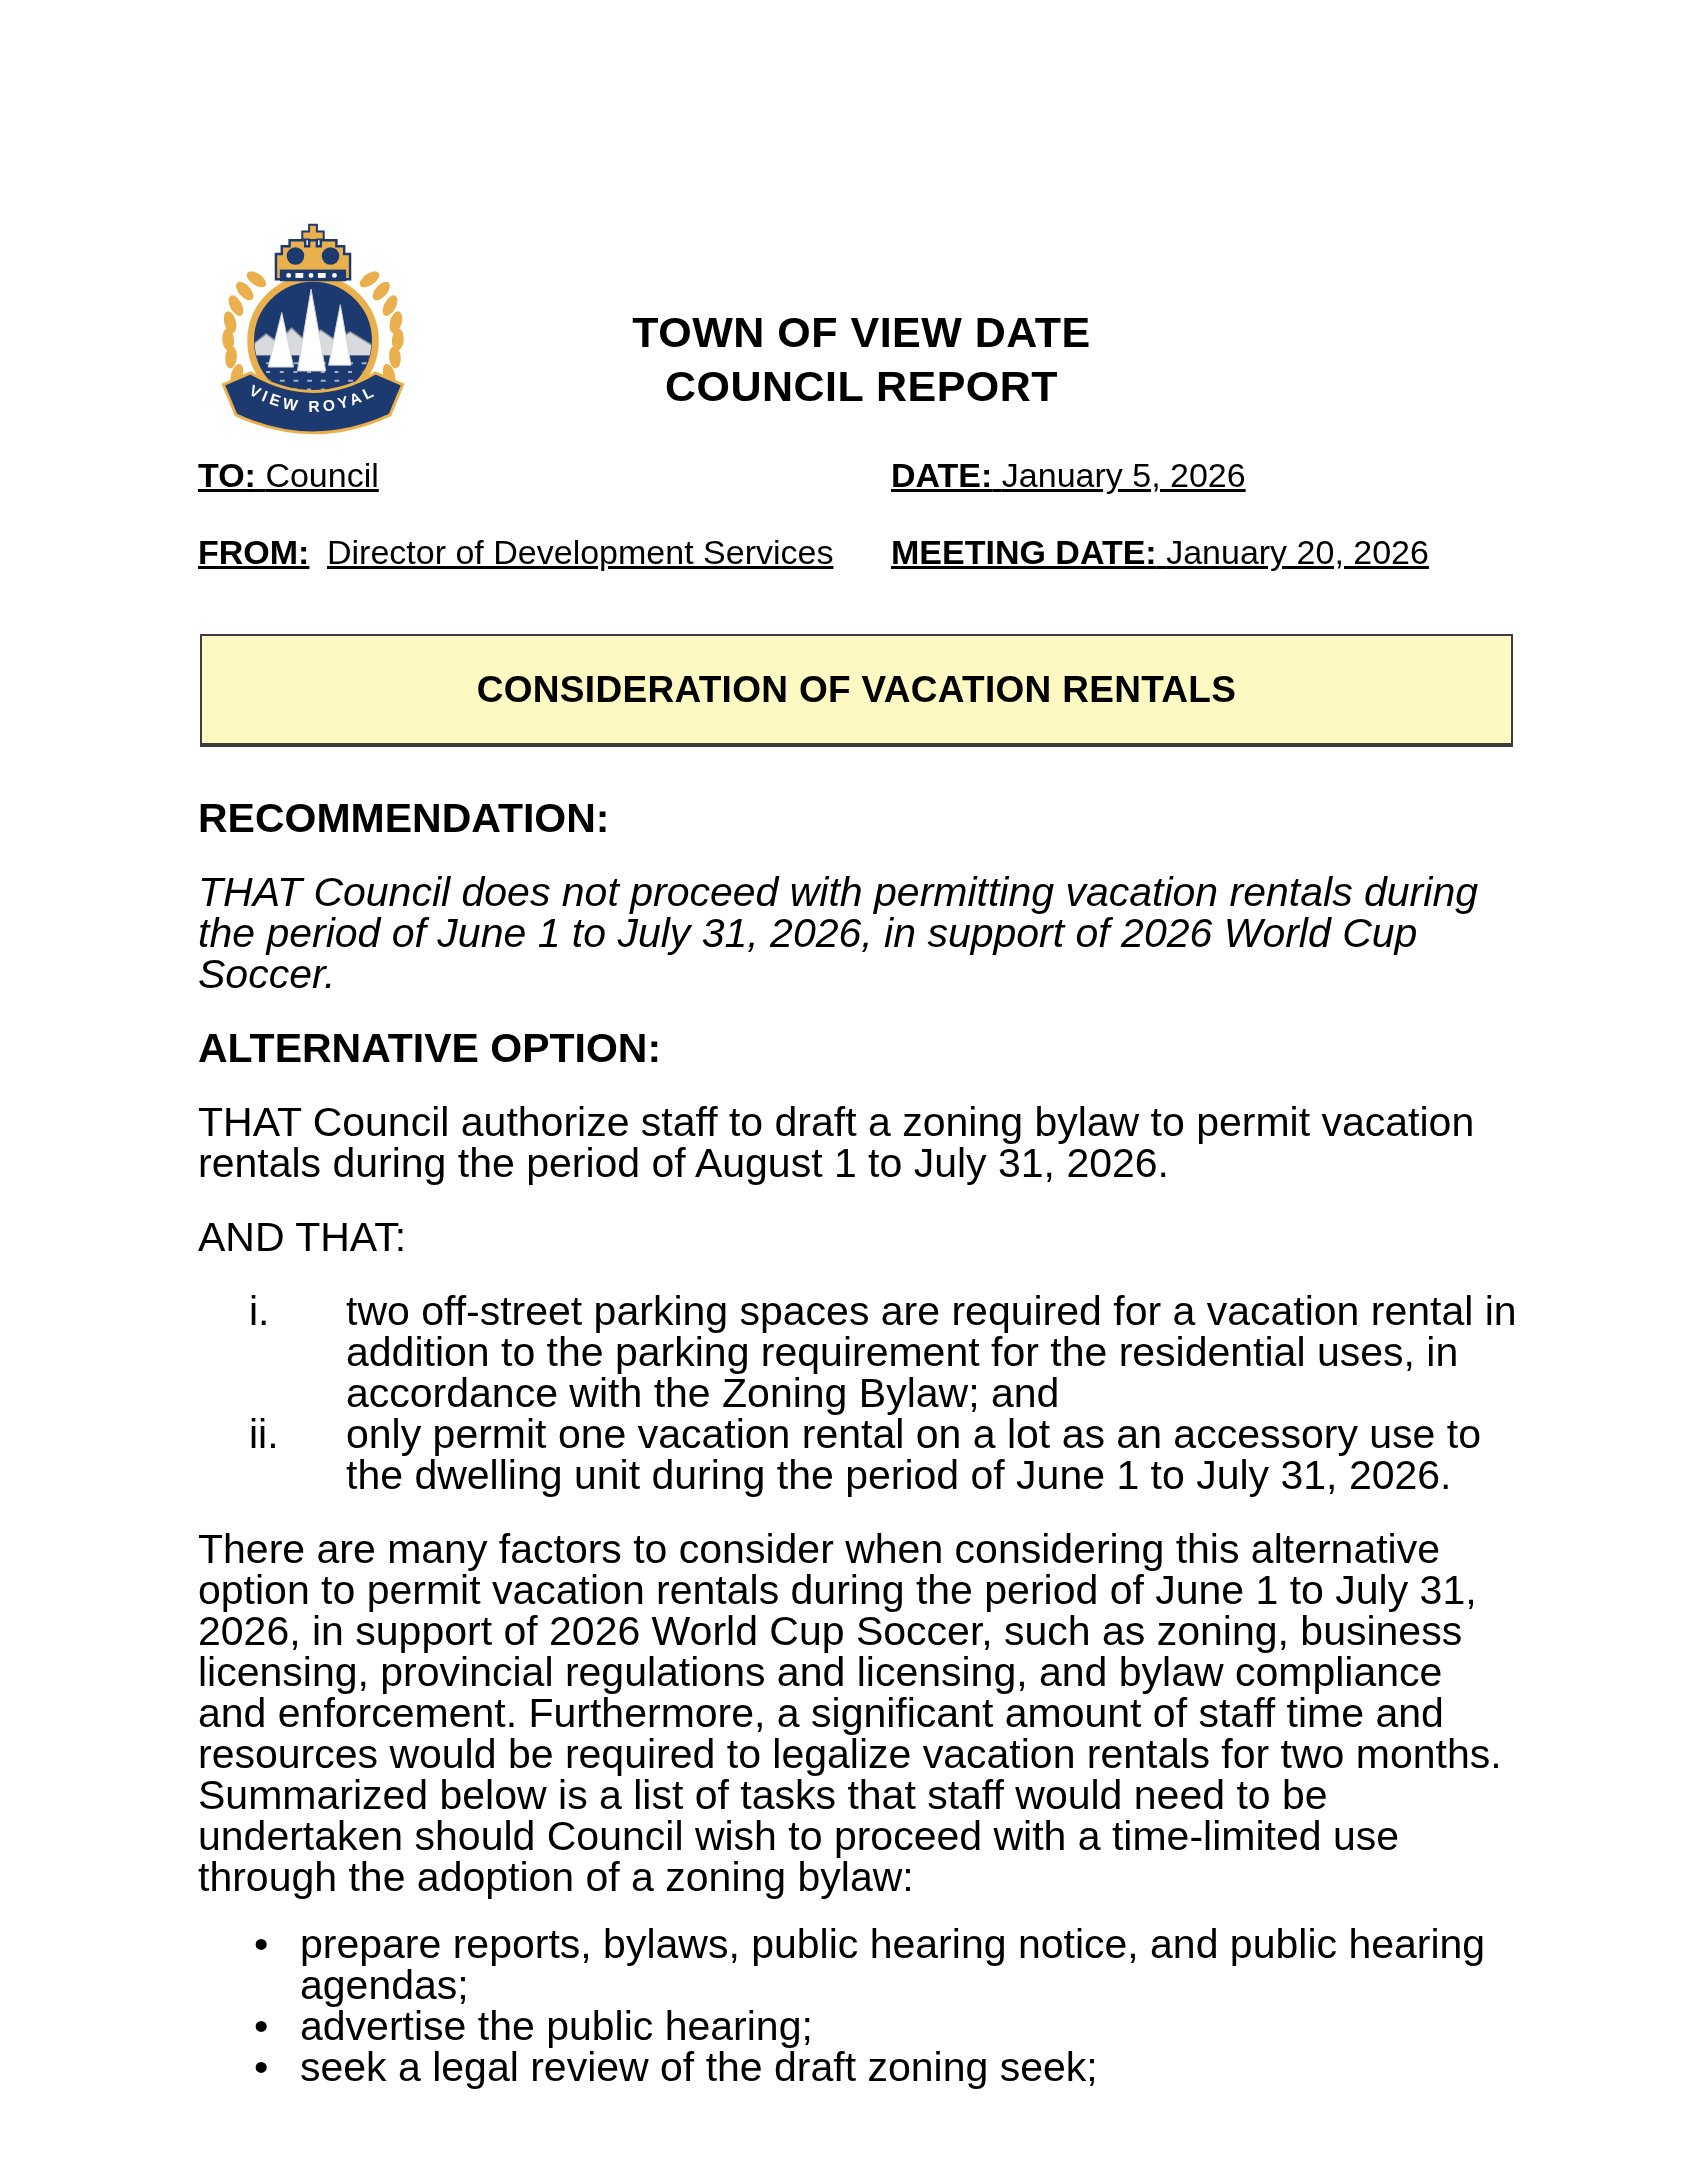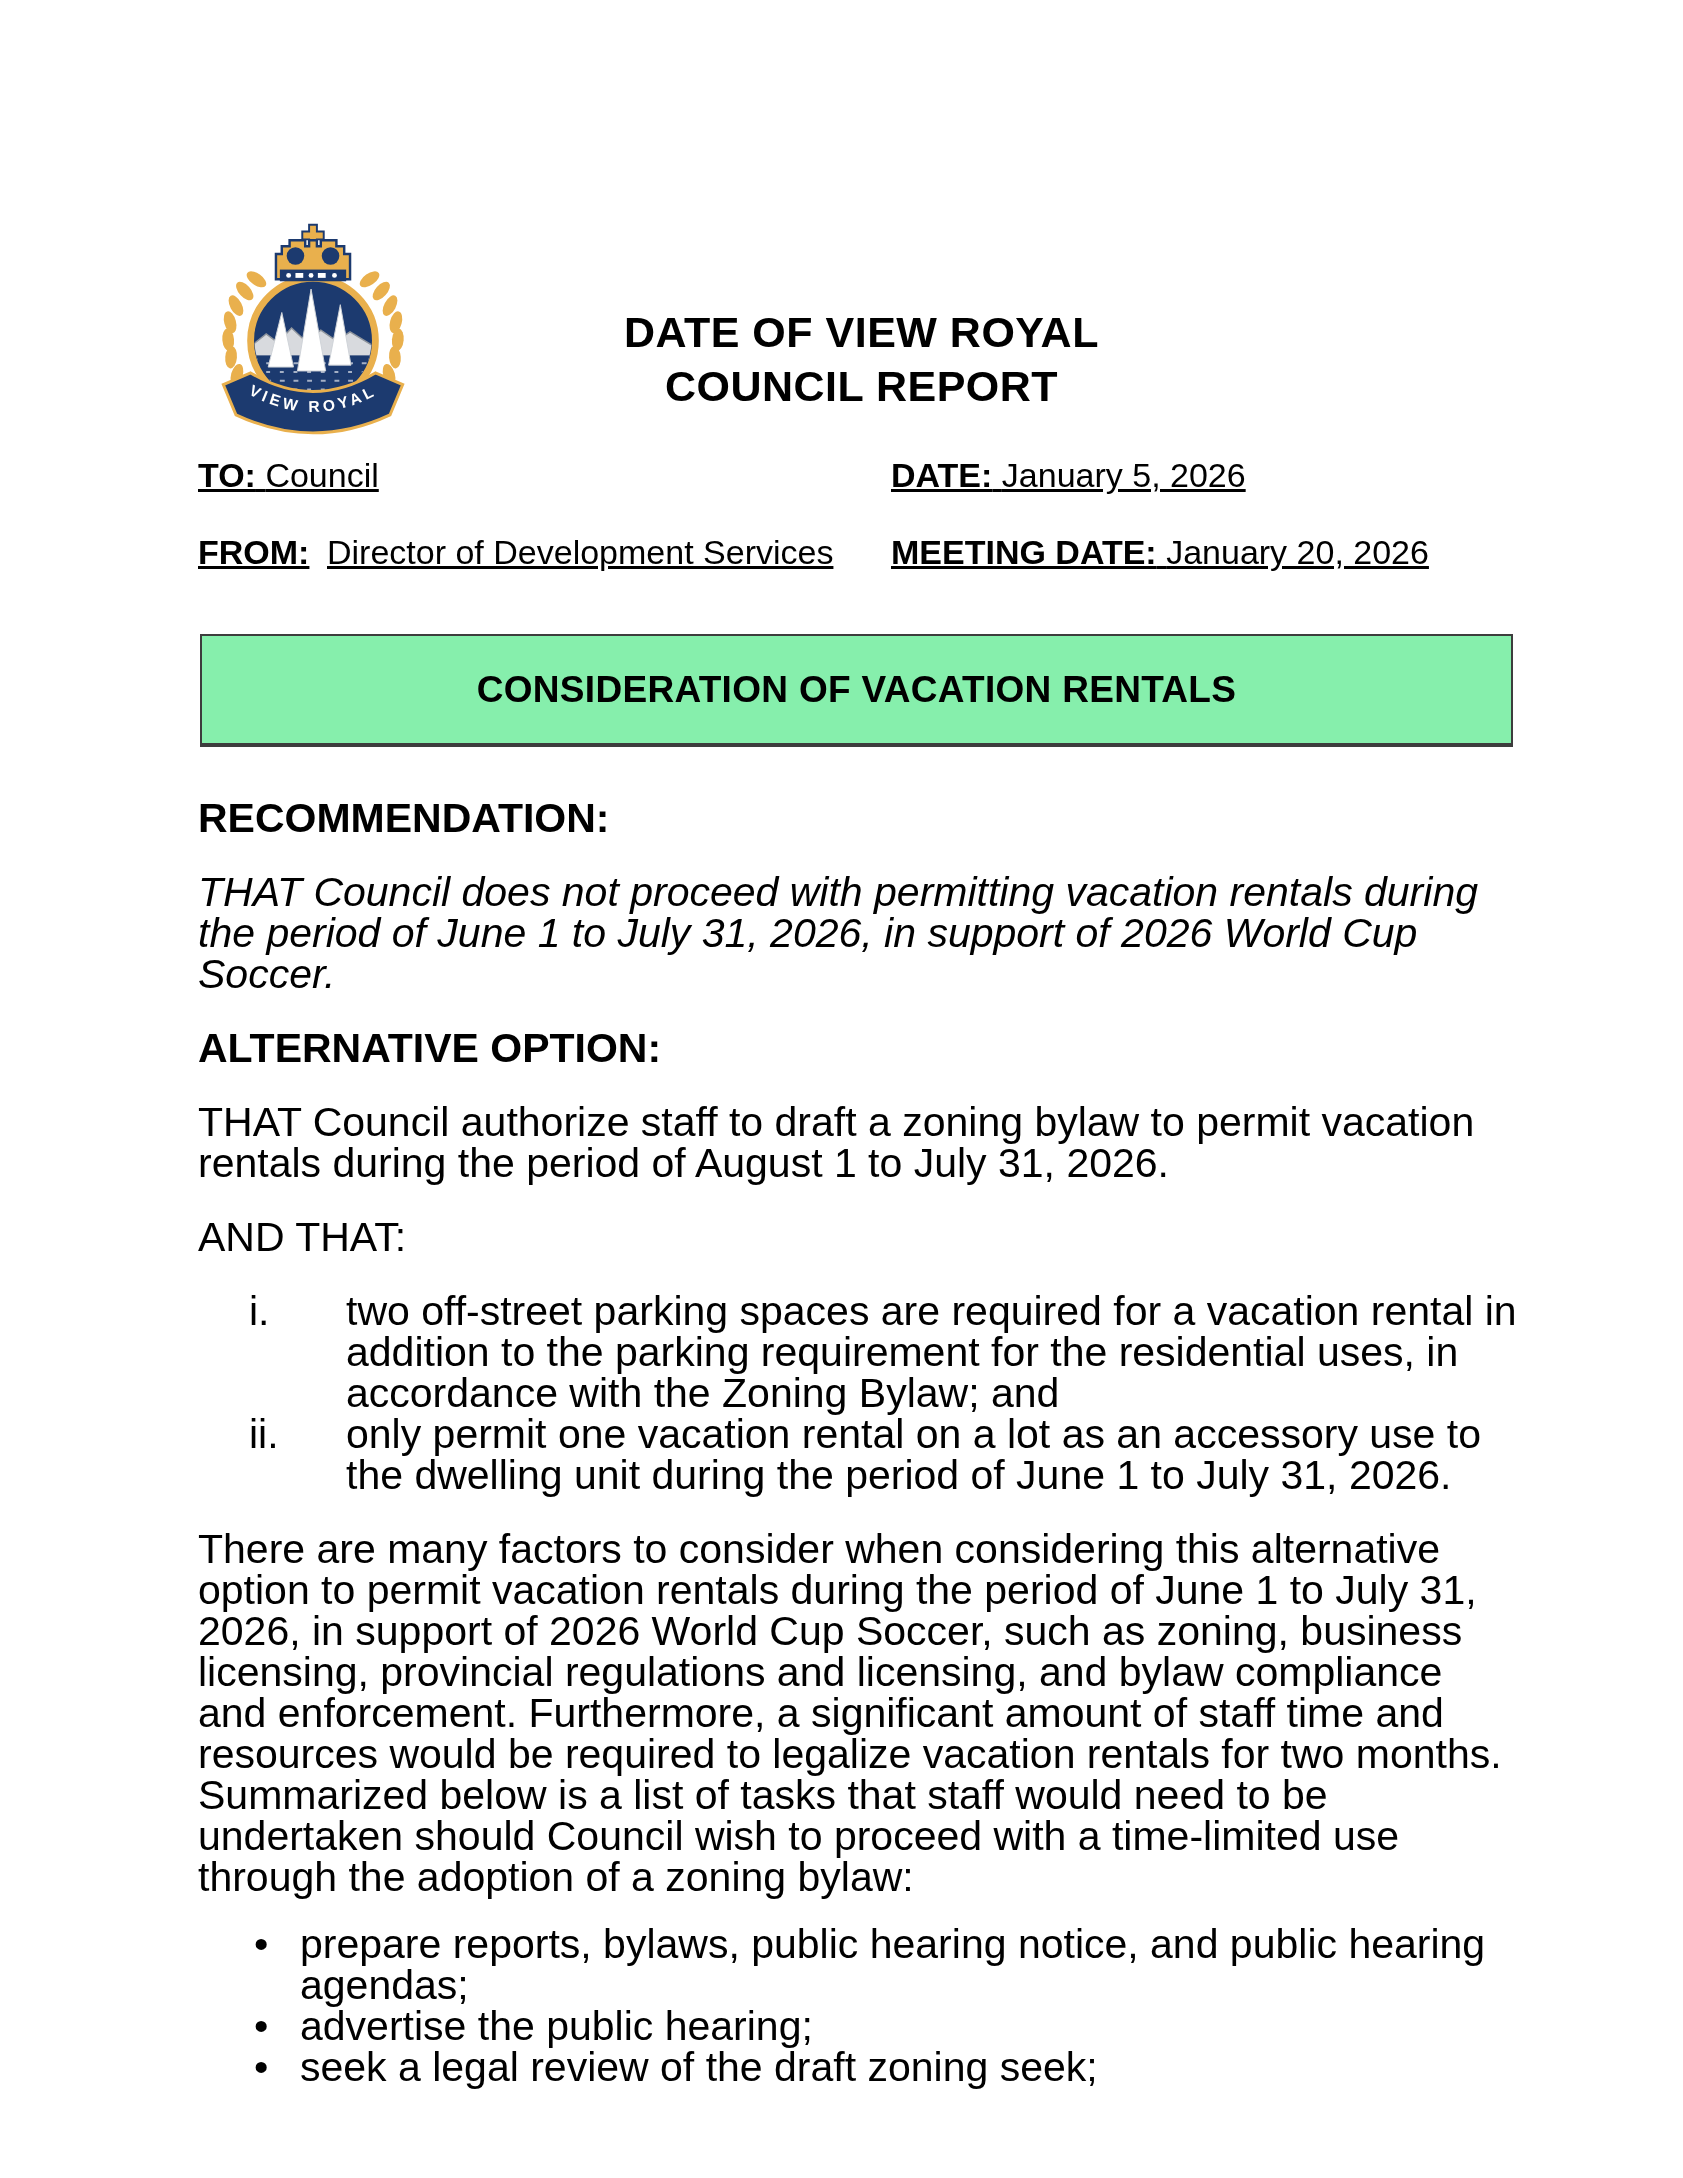--- a/index.html
+++ b/index.html
@@ -111,42 +111,42 @@
         <path d="M28 170 L56 158 Q120 196 184 158 L212 170 L199 201 Q120 238 41 201 Z" class="fill-navy stroke-gold" stroke-width="3"></path>
         <path id="ribbonPath" d="M58 182 Q120 214 182 182" fill="none"></path>
         <text font-size="16" font-weight="bold" letter-spacing="4" fill="#ffffff">
           <textPath href="#ribbonPath" startOffset="50%" text-anchor="middle">VIEW ROYAL</textPath>
         </text>
       </g>
     </svg>
   </div>
 
   <div class="title-block">
-    <div>DATE OF VIEW ROYAL</div>
+    <div>TOWN OF VIEW DATE</div>
     <div>COUNCIL REPORT</div>
   </div>
 
   <div class="meta m-to">
     <b>TO:</b>
     <span>Council</span>
   </div>
   <div class="meta m-date">
     <b>DATE:</b>
     <span>January 5, 2026</span>
   </div>
   <div class="meta m-from-label">FROM:</div>
   <div class="meta m-from-value">
     <div>Director of Development Services</div>
   </div>
   <div class="meta m-meeting">
     <b>MEETING DATE:</b>
     <span>January 20, 2026</span>
   </div>
 
-  <div class="subject-box" style="background: #86efac; border-color: rgb(61, 61, 61);">
+  <div class="subject-box" style="background: #fef9c3; border-color: rgb(61, 61, 61);">
     <span>CONSIDERATION OF VACATION RENTALS</span>
   </div>
 
   <div class="content">
     <div class="block h">RECOMMENDATION:</div>
     <div class="block italic">THAT Council does not proceed with permitting vacation rentals during the period of June 1 to July 31, 2026, in support of 2026 World Cup Soccer.</div>
 
     <div class="block h">ALTERNATIVE OPTION:</div>
     <div class="block">THAT Council authorize staff to draft a zoning bylaw to permit vacation rentals during the period of August 1 to July 31, 2026.</div>
 

